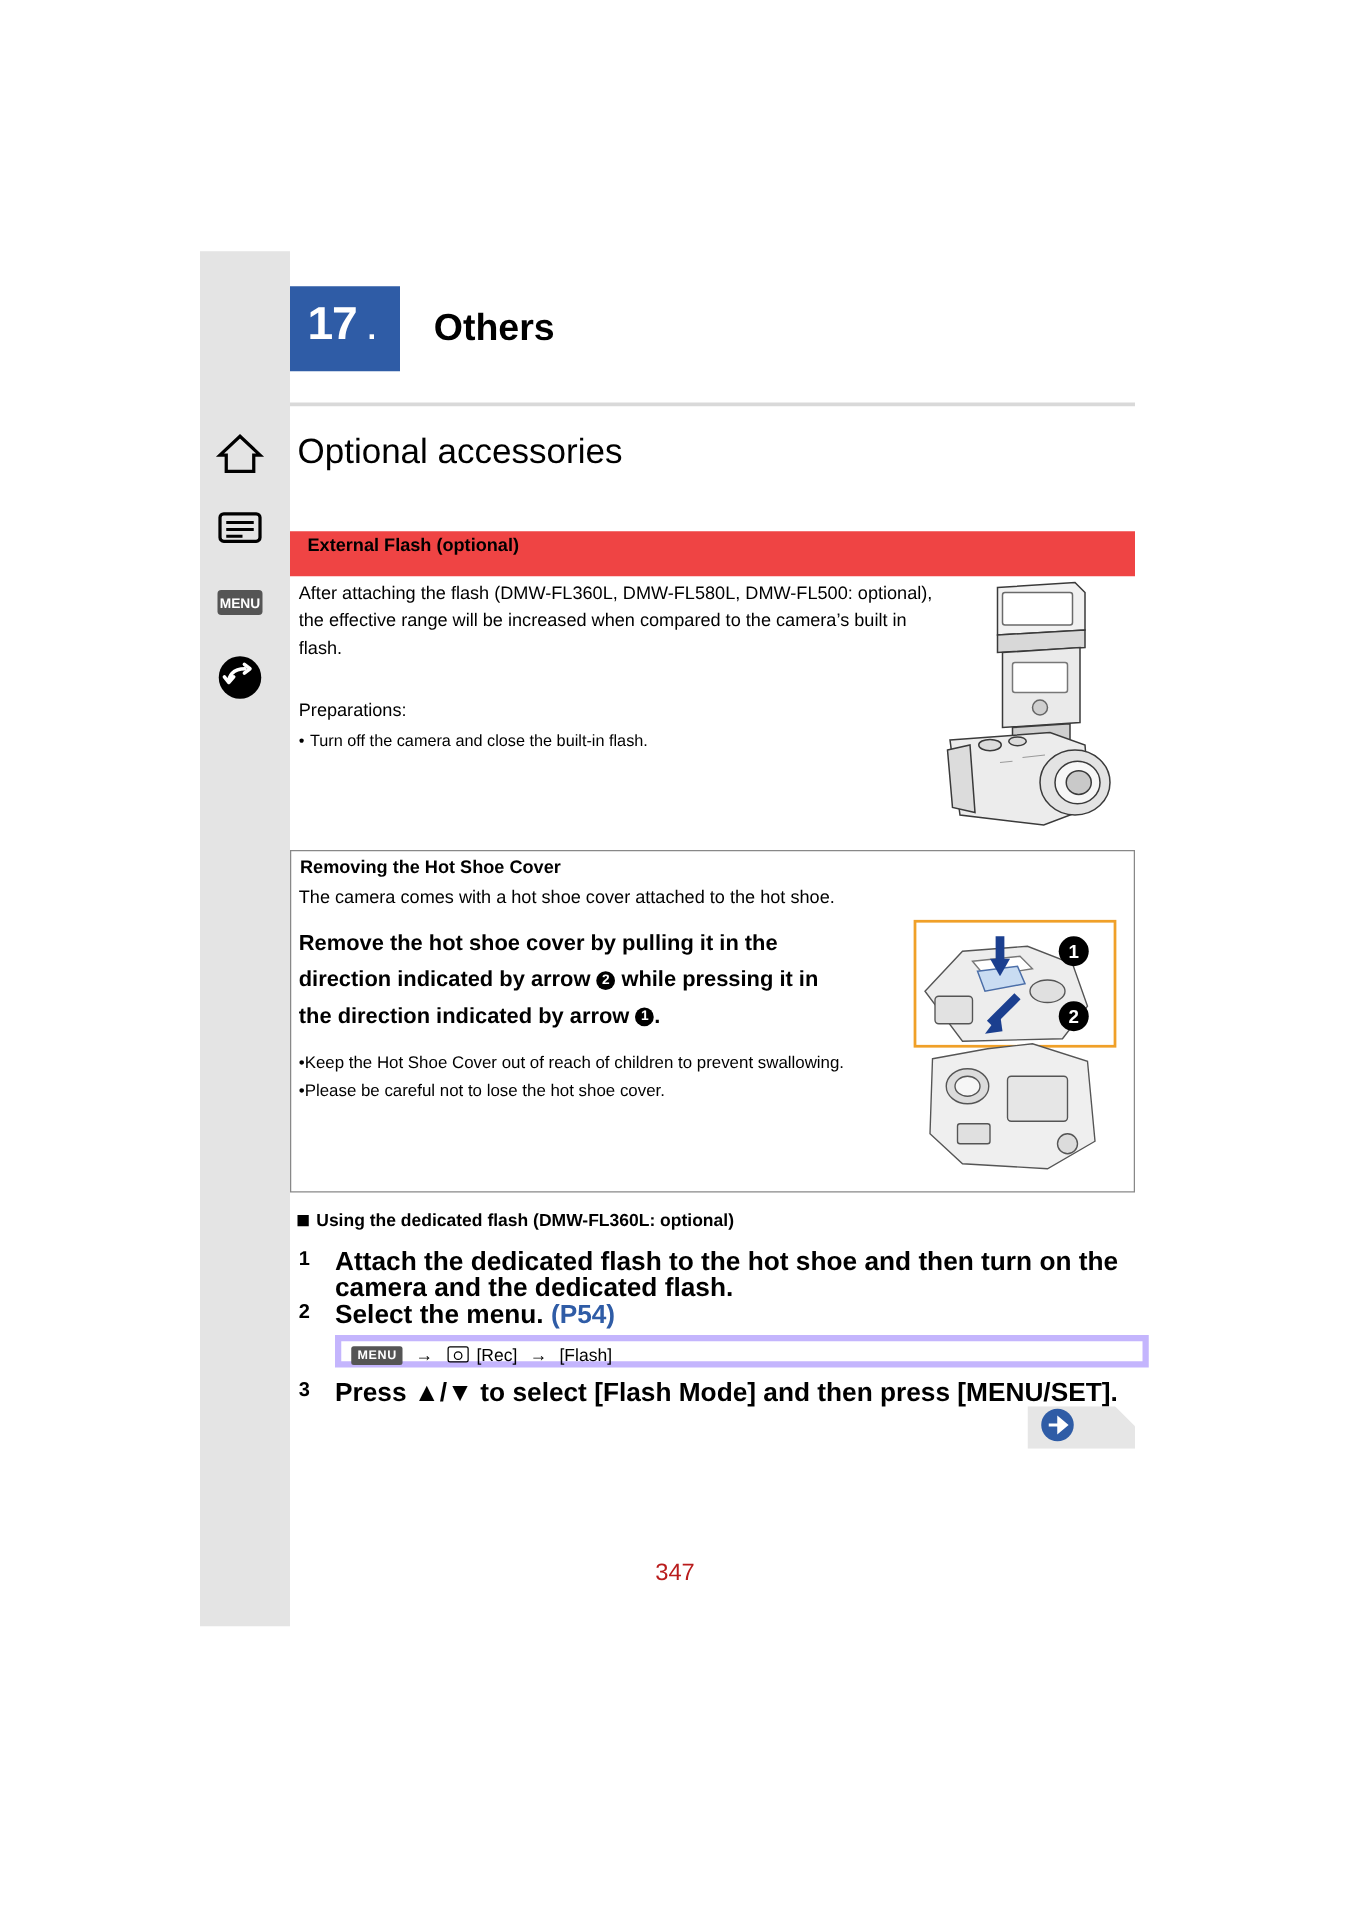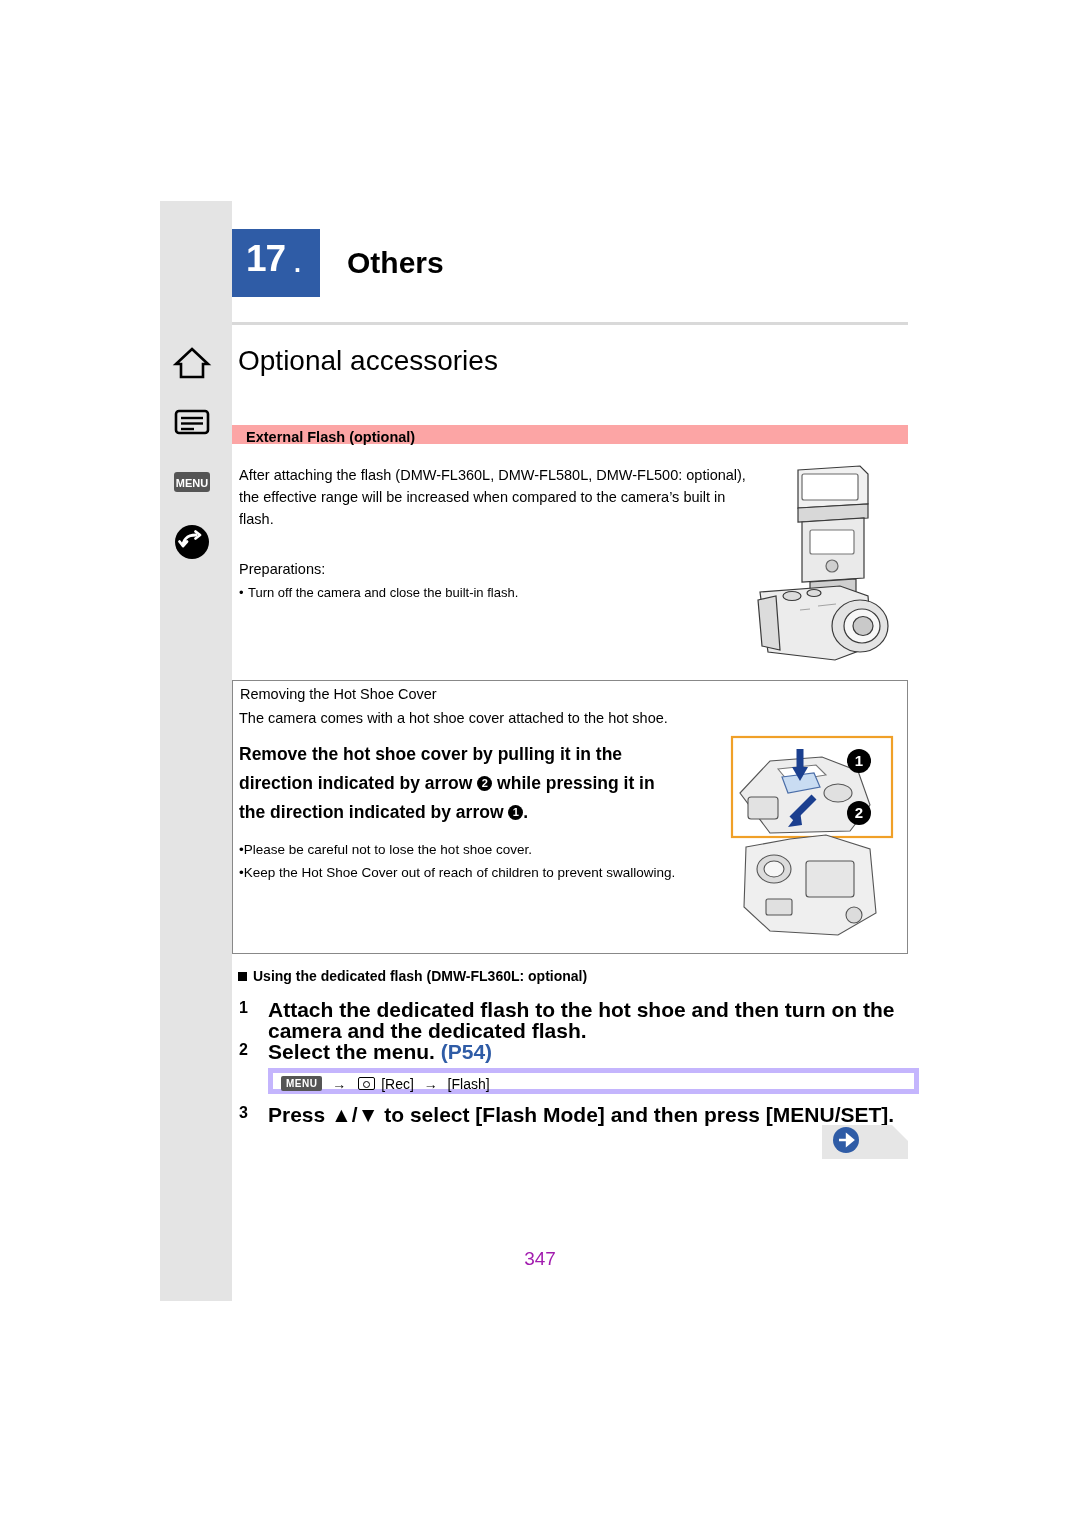--- a/index.html
+++ b/index.html
@@ -96,22 +96,22 @@
     font-weight: normal;
     color: #000;
   }
 
   
   #section-bar {
     position: absolute;
     left: 232px;
     top: 425px;
     width: 676px;
-    height: 19px;
-    background: #fca5a5;
+    height: 36px;
+    background: #ef4444;
   }
   #section-bar-label {
     position: absolute;
     left: 14px;
     top: 4px;
     font-size: 14.5px;
     font-weight: bold;
   }
 
   
@@ -151,21 +151,21 @@
     width: 676px;
     height: 274px;
     border: 1px solid #888;
     box-sizing: border-box;
   }
   #hotshoe-heading {
     position: absolute;
     left: 240px;
     top: 686px;
     font-size: 14.5px;
-    font-weight: normal;
+    font-weight: bold;
   }
   #hotshoe-sub {
     position: absolute;
     left: 239px;
     top: 708px;
     width: 520px;
     font-size: 14.5px;
     line-height: 21px;
   }
   #hotshoe-instruction {
@@ -287,21 +287,21 @@
   }
 
   
   #page-number {
     position: absolute;
     left: 0;
     top: 1248px;
     width: 1080px;
     text-align: center;
     font-size: 19px;
-    color: #a21caf;
+    color: #b91c1c;
   }
 
   
   #next-tab {
     position: absolute;
     left: 822px;
     top: 1125px;
     width: 86px;
     height: 34px;
   }
@@ -394,22 +394,22 @@
 <div id="hotshoe-heading">Removing the Hot Shoe Cover</div>
 <div id="hotshoe-sub">The camera comes with a hot shoe cover attached to the hot shoe.</div>
 
 <div id="hotshoe-instruction">
   <span>Remove the hot shoe cover by pulling it in the</span><br>
   <span>direction indicated by arrow </span><span class="circ-num">2</span><span> while pressing it in</span><br>
   <span>the direction indicated by arrow </span><span class="circ-num">1</span><span>.</span>
 </div>
 
 <div id="hotshoe-bullets">
+  <span class="b">•<span>Keep the Hot Shoe Cover out of reach of children to prevent swallowing.</span></span>
   <span class="b">•<span>Please be careful not to lose the hot shoe cover.</span></span>
-  <span class="b">•<span>Keep the Hot Shoe Cover out of reach of children to prevent swallowing.</span></span>
 </div>
 
 <svg id="hotshoe-illustration" style="position:absolute; left:730px; top:735px;" width="175" height="212" viewBox="0 0 175 212">
 
   <rect x="2" y="2" width="160" height="100" fill="none" stroke="#f0a028" stroke-width="2.2"></rect>
 
   <g fill="#f0f0f0" stroke="#555" stroke-width="1.1">
     <path d="M10 58 L40 26 L92 22 L128 36 L140 70 L120 96 L40 98 Z" fill="#ededed"></path>
     <path d="M48 34 L86 30 L96 40 L58 46 Z" fill="#ffffff" stroke="#777"></path>
     <rect x="18" y="62" width="30" height="22" rx="3" fill="#e2e2e2"></rect>

